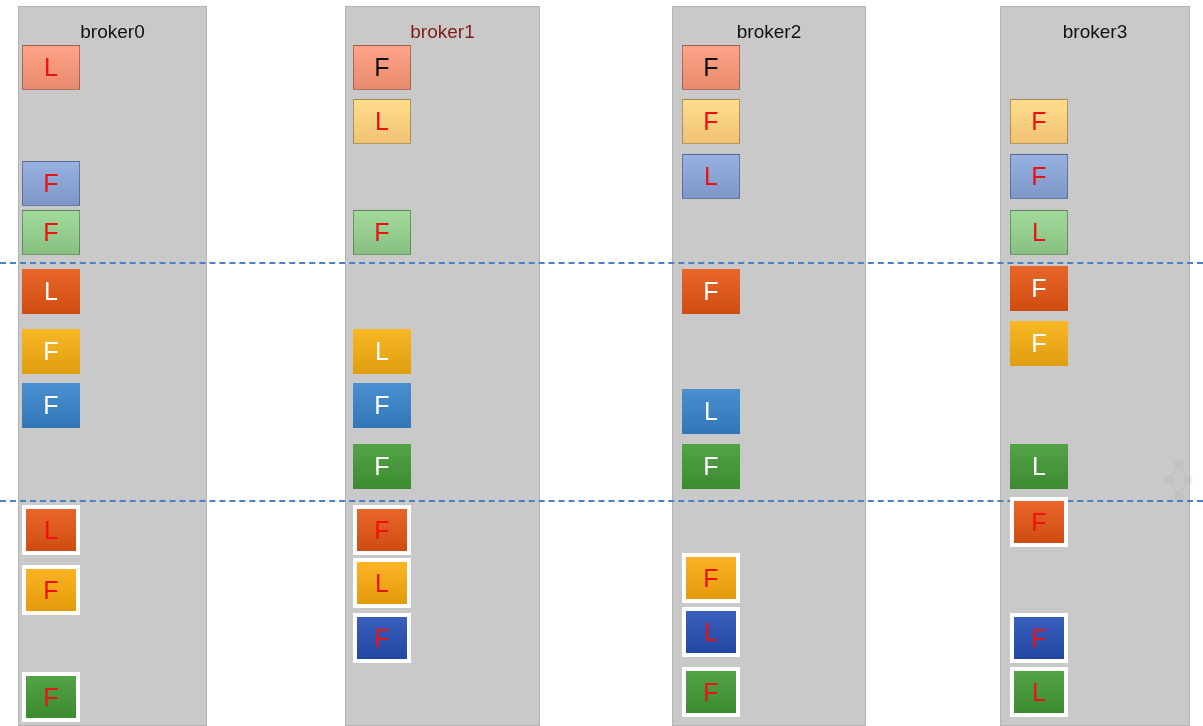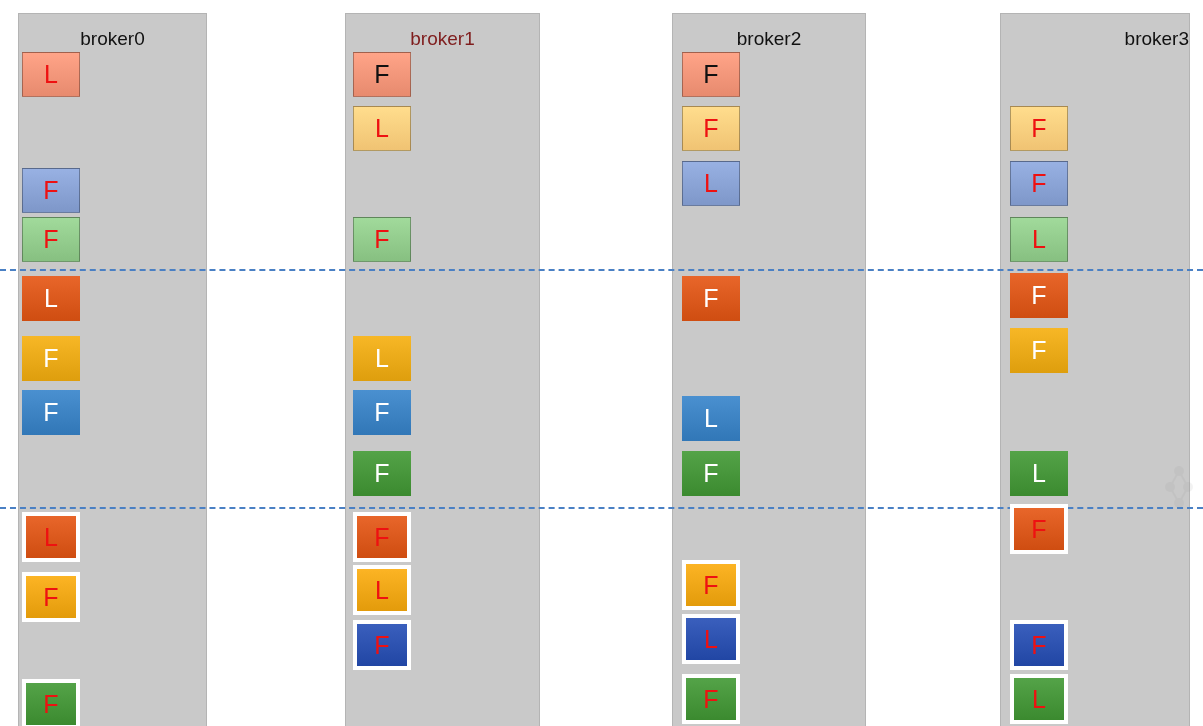--- a/index.html
+++ b/index.html
@@ -4,21 +4,21 @@
 <title>Broker Partition Layout</title>
 <style>
   html,body{margin:0;padding:0;}
   body{
     width:1203px;height:726px;
     background:#ffffff;
     font-family:"Liberation Sans", sans-serif;
     overflow:hidden;
     position:relative;
   }
-  #stage{position:absolute;left:0;top:7px;width:1203px;height:512px;}
+  #stage{position:absolute;left:0;top:0;width:1203px;height:512px;}
 
   .broker-column{
     position:absolute;
     background:#c9c9c9;
     border:1px solid #b4b4b4;
     box-sizing:border-box;
   }
   .broker-title{
     position:absolute;
     top:14px;
@@ -77,21 +77,21 @@
     <div class="broker-column" style="left: 18px; top: 6px; width: 189px; height: 720px; background: rgb(201, 201, 201); border-color: rgb(180, 180, 180);">
       <div class="broker-title" style="color: rgb(17, 17, 17);">broker0</div>
     </div>
     <div class="broker-column" style="left: 345px; top: 6px; width: 195px; height: 720px; background: rgb(201, 201, 201); border-color: rgb(180, 180, 180);">
       <div class="broker-title" style="color: #7f1d1d;">broker1</div>
     </div>
     <div class="broker-column" style="left: 672px; top: 6px; width: 194px; height: 720px; background: rgb(201, 201, 201); border-color: rgb(180, 180, 180);">
       <div class="broker-title" style="color: rgb(17, 17, 17);">broker2</div>
     </div>
     <div class="broker-column" style="left: 1000px; top: 6px; width: 190px; height: 720px; background: rgb(201, 201, 201); border-color: rgb(180, 180, 180);">
-      <div class="broker-title" style="color: rgb(17, 17, 17); text-align: right;">broker3</div>
+      <div class="broker-title" style="color: rgb(17, 17, 17);">broker3</div>
     </div>
     <div class="divider" style="top: 262px; border-top-color: rgb(74, 128, 196);"></div>
     <div class="divider" style="top: 500px; border-top-color: rgb(74, 128, 196);"></div>
     <div class="tile pastel" style="left: 22px; top: 45px; width: 58px; height: 45px; color: rgb(238, 17, 17); background: linear-gradient(rgb(255, 164, 136) 0%, rgb(231, 138, 110) 100%);">L</div>
     <div class="tile pastel" style="left: 22px; top: 161px; width: 58px; height: 45px; color: rgb(238, 17, 17); background: linear-gradient(rgb(152, 177, 227) 0%, rgb(126, 151, 201) 100%);">F</div>
     <div class="tile pastel" style="left: 22px; top: 210px; width: 58px; height: 45px; color: rgb(238, 17, 17); background: linear-gradient(rgb(161, 218, 155) 0%, rgb(135, 192, 129) 100%);">F</div>
     <div class="tile solid" style="left: 22px; top: 269px; width: 58px; height: 45px; color: rgb(255, 255, 255); background: linear-gradient(rgb(232, 102, 42) 0%, rgb(207, 77, 17) 100%);">L</div>
     <div class="tile solid" style="left: 22px; top: 329px; width: 58px; height: 45px; color: rgb(255, 255, 255); background: linear-gradient(rgb(247, 183, 38) 0%, rgb(222, 158, 13) 100%);">F</div>
     <div class="tile solid" style="left: 22px; top: 383px; width: 58px; height: 45px; color: rgb(255, 255, 255); background: linear-gradient(rgb(74, 144, 208) 0%, rgb(49, 119, 183) 100%);">F</div>
     <div class="tile framed" style="left: 22px; top: 505px; width: 58px; height: 50px; color: rgb(238, 17, 17); background: linear-gradient(rgb(232, 102, 42) 0%, rgb(207, 77, 17) 100%); border-color: rgb(255, 255, 255);">L</div>

